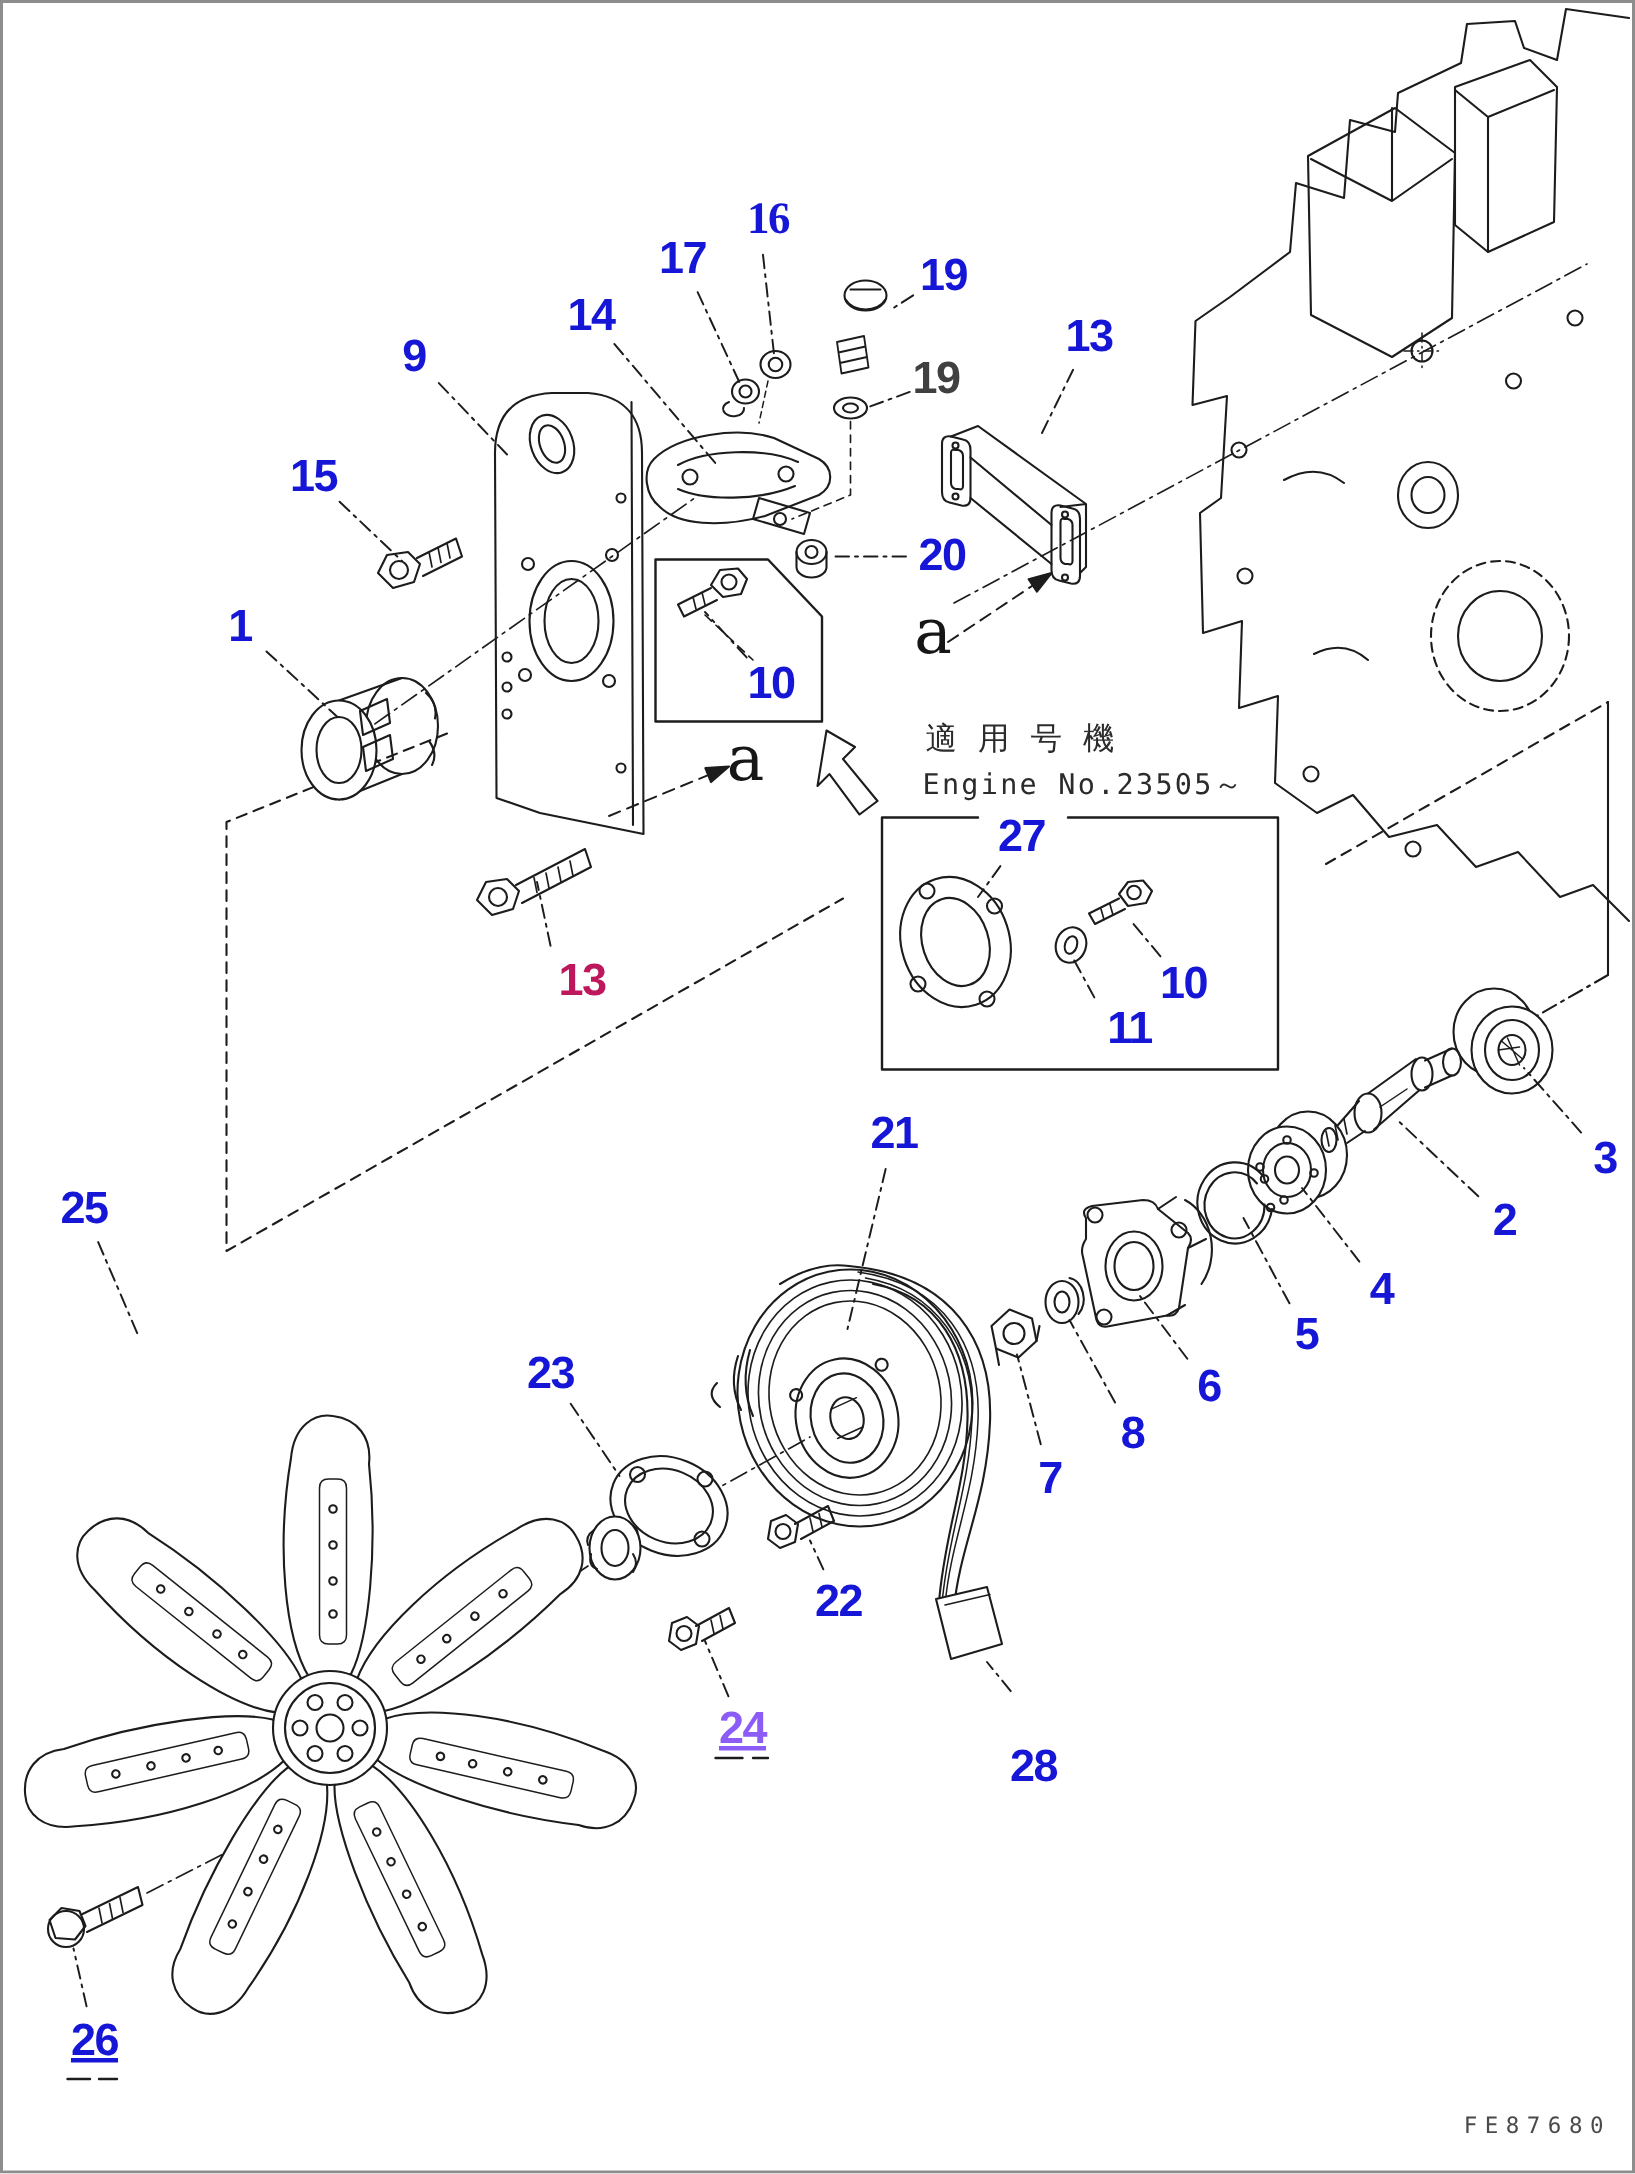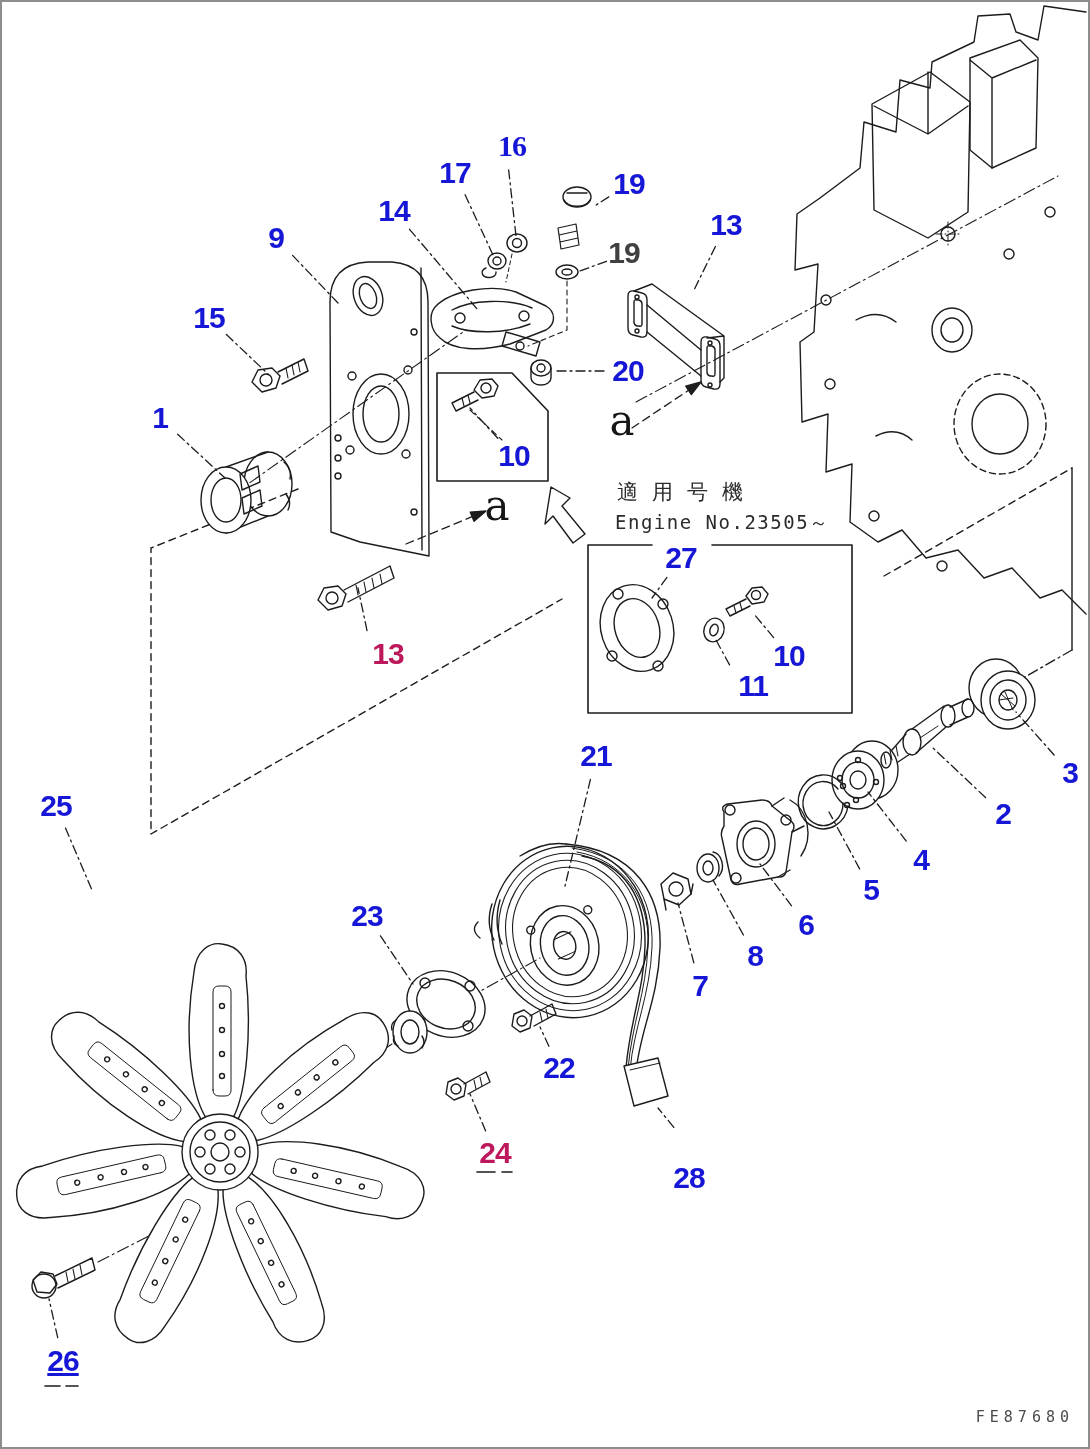--- a/index.html
+++ b/index.html
@@ -438,21 +438,21 @@
       <div class="callout" style="left: 394px; top: 211px; color: rgb(22, 22, 214);">14</div>
       <div class="callout" style="left: 209px; top: 318px; color: rgb(22, 22, 214);">15</div>
       <div class="callout" style="left: 512px; top: 146px; color: rgb(22, 22, 214); font-family: Liberation Serif, serif;">16</div>
       <div class="callout" style="left: 455px; top: 173px; color: rgb(22, 22, 214);">17</div>
       <div class="callout" style="left: 629px; top: 184px; color: rgb(22, 22, 214);">19</div>
       <div class="callout" style="left: 624px; top: 253px; color: #404040;">19</div>
       <div class="callout" style="left: 628px; top: 371px; color: rgb(22, 22, 214); text-align: center;">20</div>
       <div class="callout" style="left: 596px; top: 756px; color: rgb(22, 22, 214);">21</div>
       <div class="callout" style="left: 559px; top: 1068px; color: rgb(22, 22, 214);">22</div>
       <div class="callout" style="left: 367px; top: 916px; color: rgb(22, 22, 214);">23</div>
-      <div class="callout" style="left: 495px; top: 1153px; color: #be185d;">24</div>
+      <div class="callout" style="left: 495px; top: 1153px; color: #8b5cf6; text-decoration: underline;">24</div>
       <div class="callout" style="left: 56px; top: 806px; color: rgb(22, 22, 214);">25</div>
       <div class="callout" style="left: 63px; top: 1361px; color: rgb(22, 22, 214); text-decoration: underline;">26</div>
       <div class="callout" style="left: 681px; top: 558px; color: rgb(22, 22, 214);">27</div>
       <div class="callout" style="left: 689px; top: 1146px; color: rgb(22, 22, 214); margin-top: 32px;">28</div>
       <div class="view-marker" style="left: 622px; top: 421px;">a</div>
       <div class="view-marker" style="left: 497px; top: 506px;">a</div>
     </div>
 
 </div>
 

